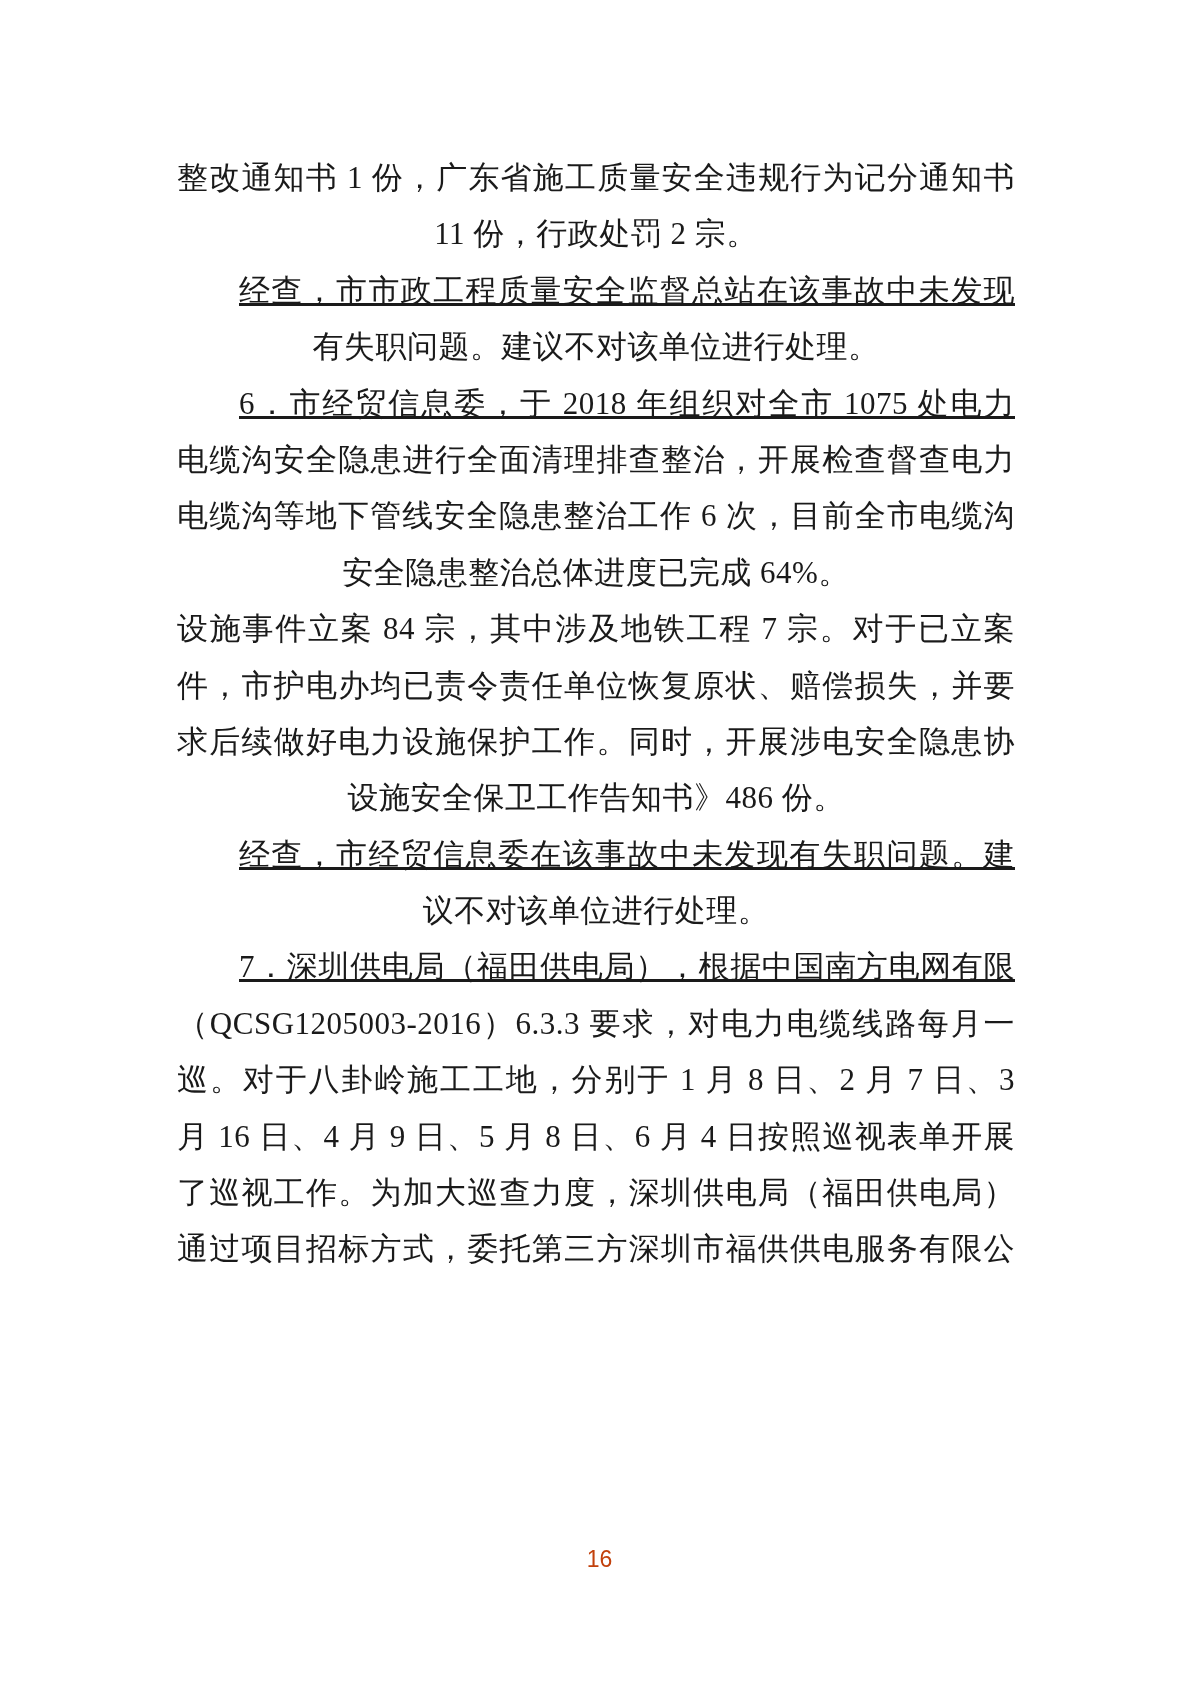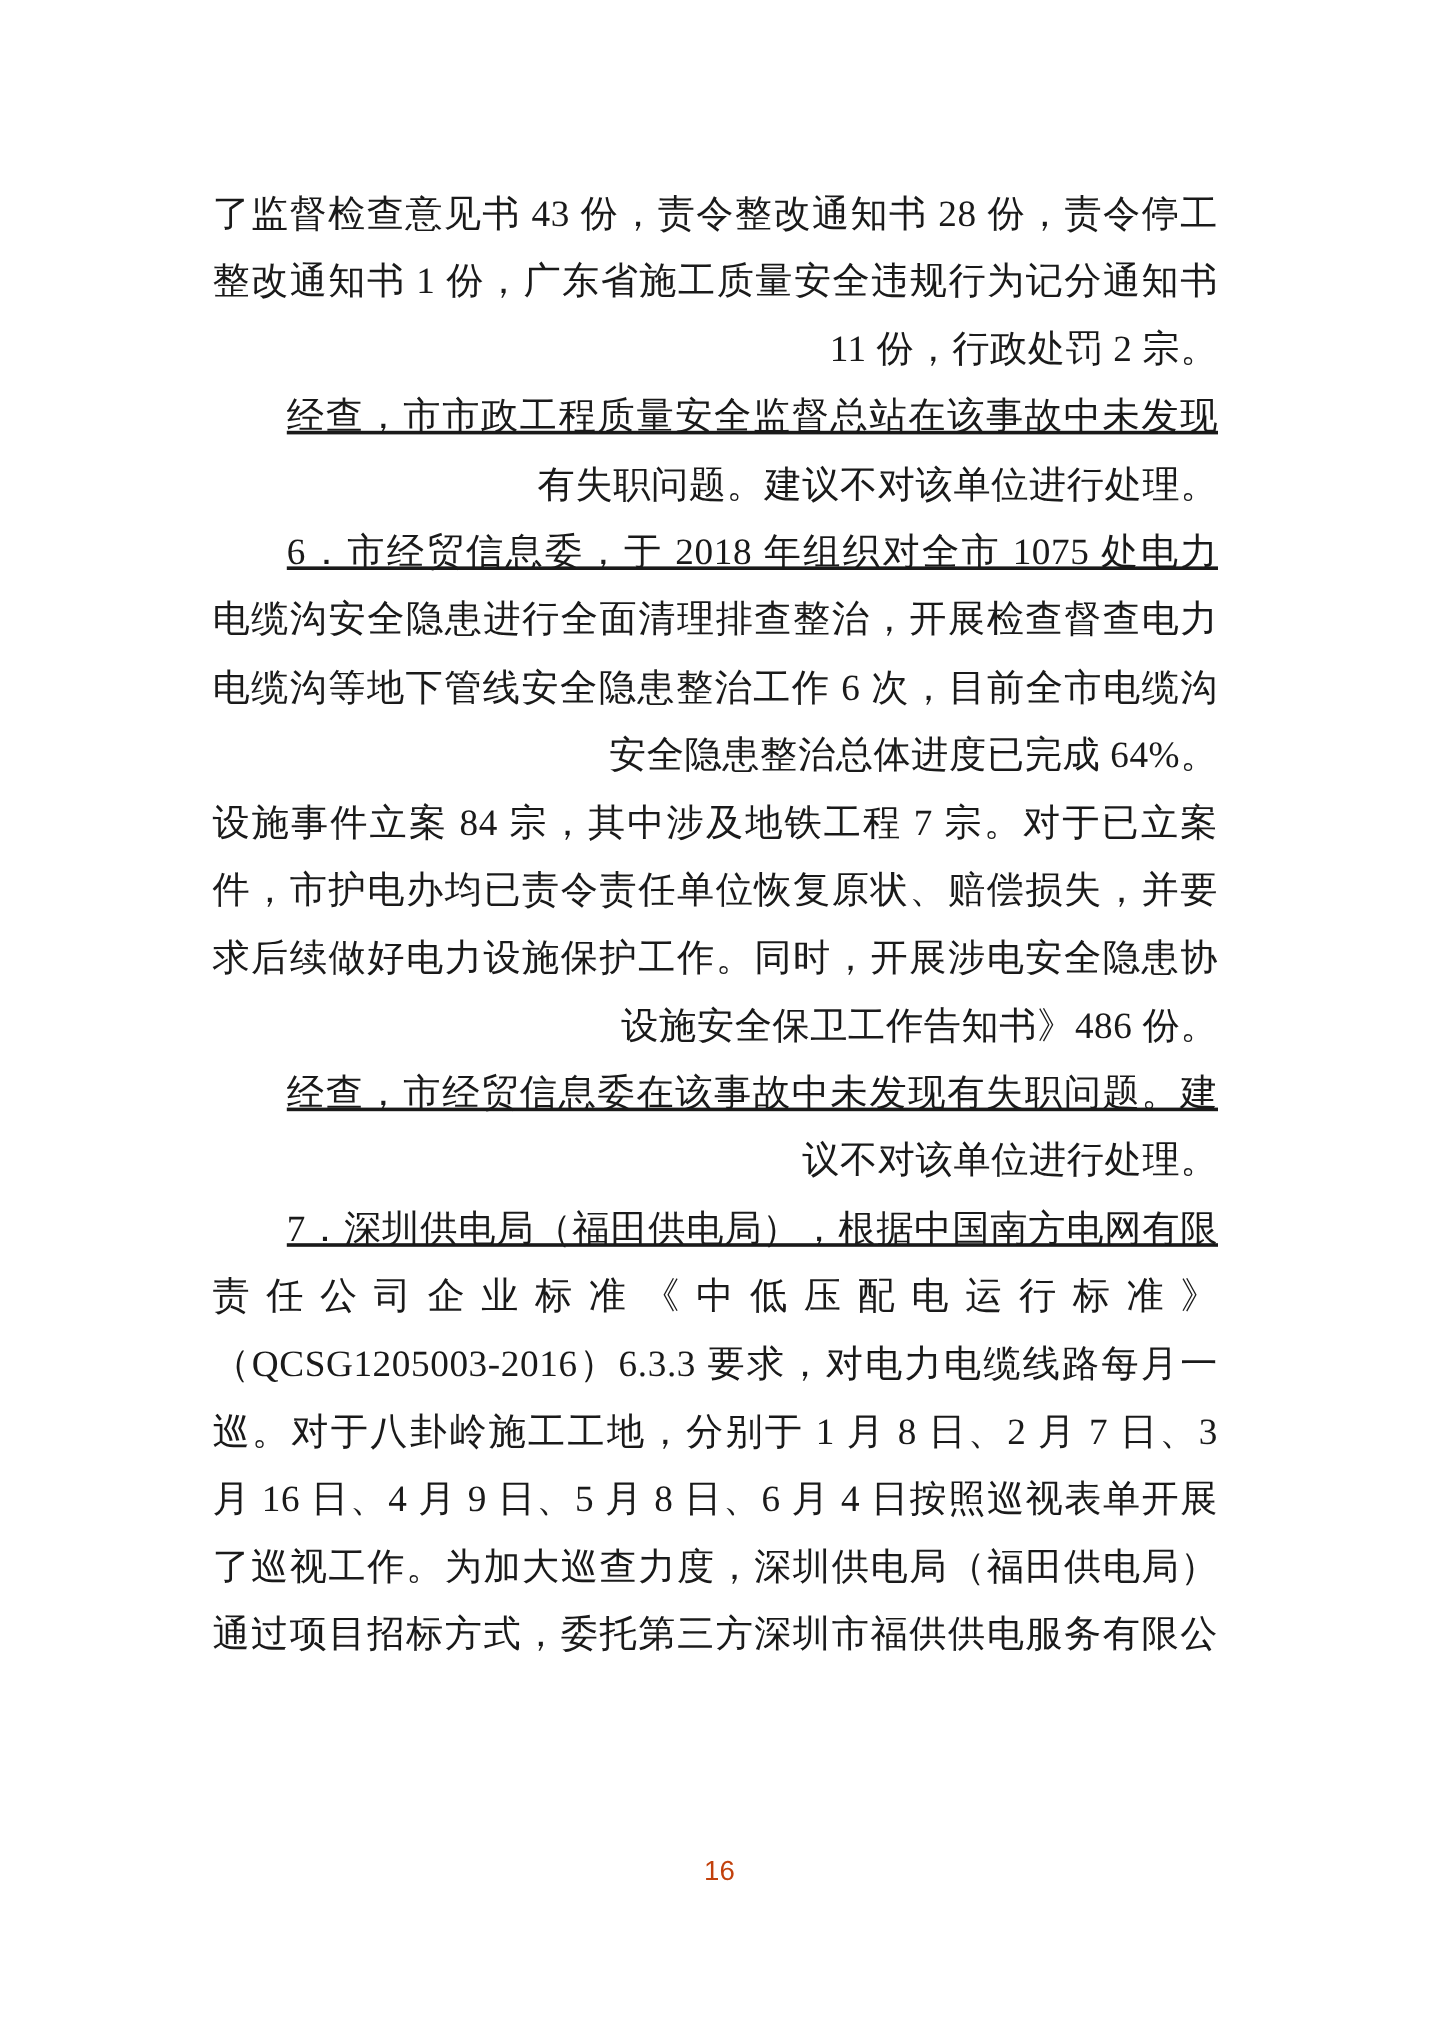--- a/index.html
+++ b/index.html
@@ -22,21 +22,21 @@
     top: 150px;
     width: 838px;
   }
   .line {
     font-size: 31px;
     line-height: 56.4px;
     height: 56.4px;
     overflow: hidden;
     letter-spacing: 0.5px;
     white-space: nowrap;
-    text-align: right;
+    text-align: center;
   }
   .line.justify {
     white-space: normal;
     text-align: justify;
     text-align-last: justify;
   }
   .line.indent {
     text-indent: 62px;
     text-decoration: underline;
   }
@@ -50,37 +50,35 @@
     font-size: 23px;
     line-height: 30px;
     color: #c2410c;
   }
 </style>
 </head>
 <body>
 
 <div class="page">
   <div class="content">
-      <div class="line justify">了监督检查意见书 43 份，责令整改通知书 28 份，责令停工</div>
       <div class="line justify">整改通知书 1 份，广东省施工质量安全违规行为记分通知书</div>
       <div class="line">11 份，行政处罚 2 宗。</div>
       <div class="line justify indent">经查，市市政工程质量安全监督总站在该事故中未发现</div>
       <div class="line">有失职问题。建议不对该单位进行处理。</div>
       <div class="line justify indent">6．市经贸信息委，于 2018 年组织对全市 1075 处电力</div>
       <div class="line justify">电缆沟安全隐患进行全面清理排查整治，开展检查督查电力</div>
       <div class="line justify">电缆沟等地下管线安全隐患整治工作 6 次，目前全市电缆沟</div>
       <div class="line">安全隐患整治总体进度已完成 64%。</div>
       <div class="line justify">设施事件立案 84 宗，其中涉及地铁工程 7 宗。对于已立案</div>
       <div class="line justify">件，市护电办均已责令责任单位恢复原状、赔偿损失，并要</div>
       <div class="line justify">求后续做好电力设施保护工作。同时，开展涉电安全隐患协</div>
       <div class="line">设施安全保卫工作告知书》486 份。</div>
       <div class="line justify indent">经查，市经贸信息委在该事故中未发现有失职问题。建</div>
       <div class="line">议不对该单位进行处理。</div>
       <div class="line justify indent">7．深圳供电局（福田供电局），根据中国南方电网有限</div>
-      <div class="line justify">责任公司企业标准《中低压配电运行标准》</div>
       <div class="line justify">（QCSG1205003-2016）6.3.3 要求，对电力电缆线路每月一</div>
       <div class="line justify">巡。对于八卦岭施工工地，分别于 1 月 8 日、2 月 7 日、3</div>
       <div class="line justify">月 16 日、4 月 9 日、5 月 8 日、6 月 4 日按照巡视表单开展</div>
       <div class="line justify">了巡视工作。为加大巡查力度，深圳供电局（福田供电局）</div>
       <div class="line justify">通过项目招标方式，委托第三方深圳市福供供电服务有限公</div>
     </div>
   <div class="page-number">16</div>
 </div>
 
 </body></html>

